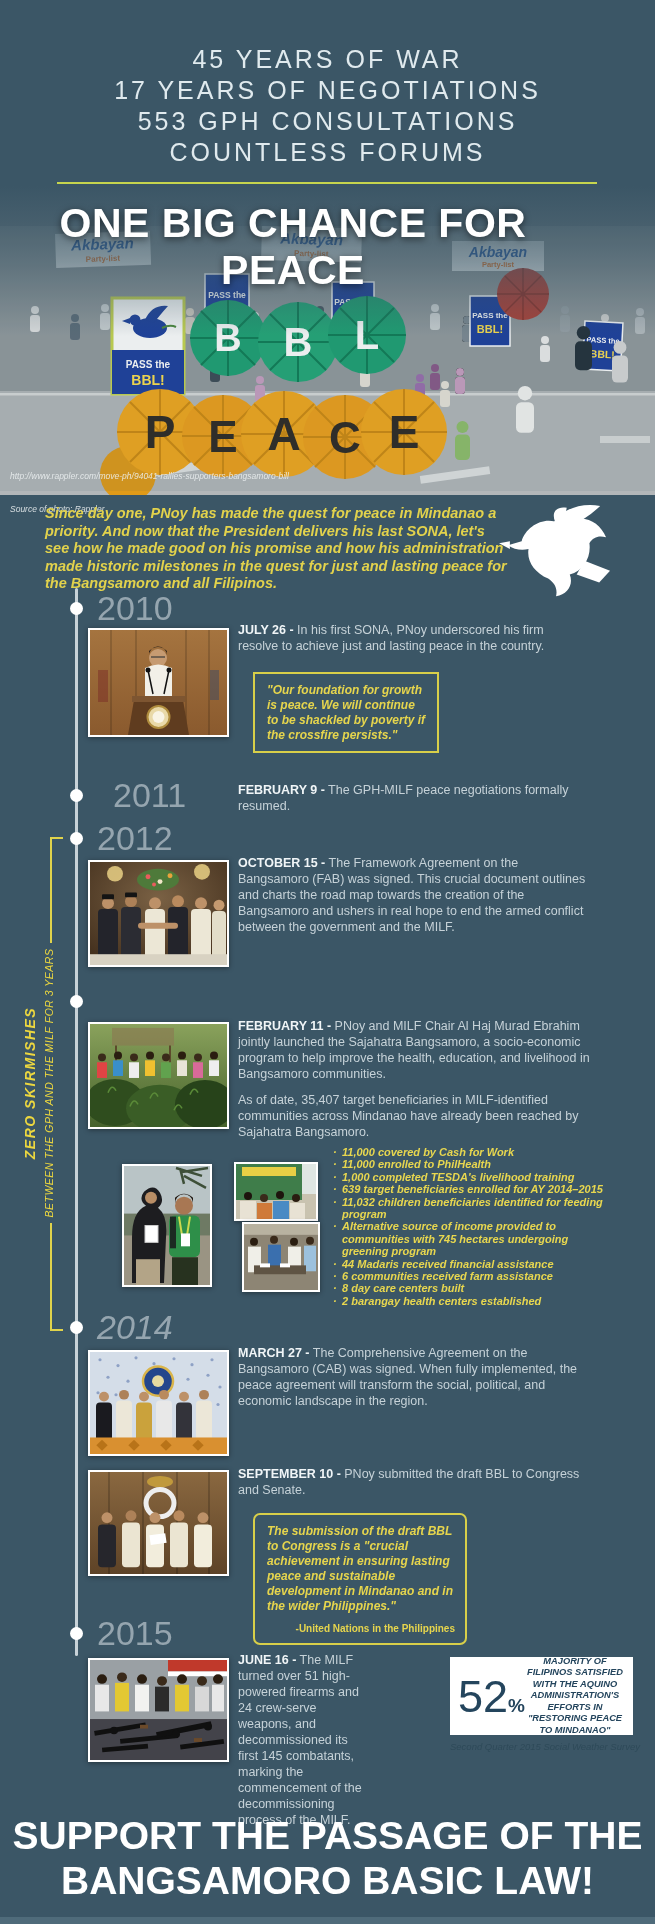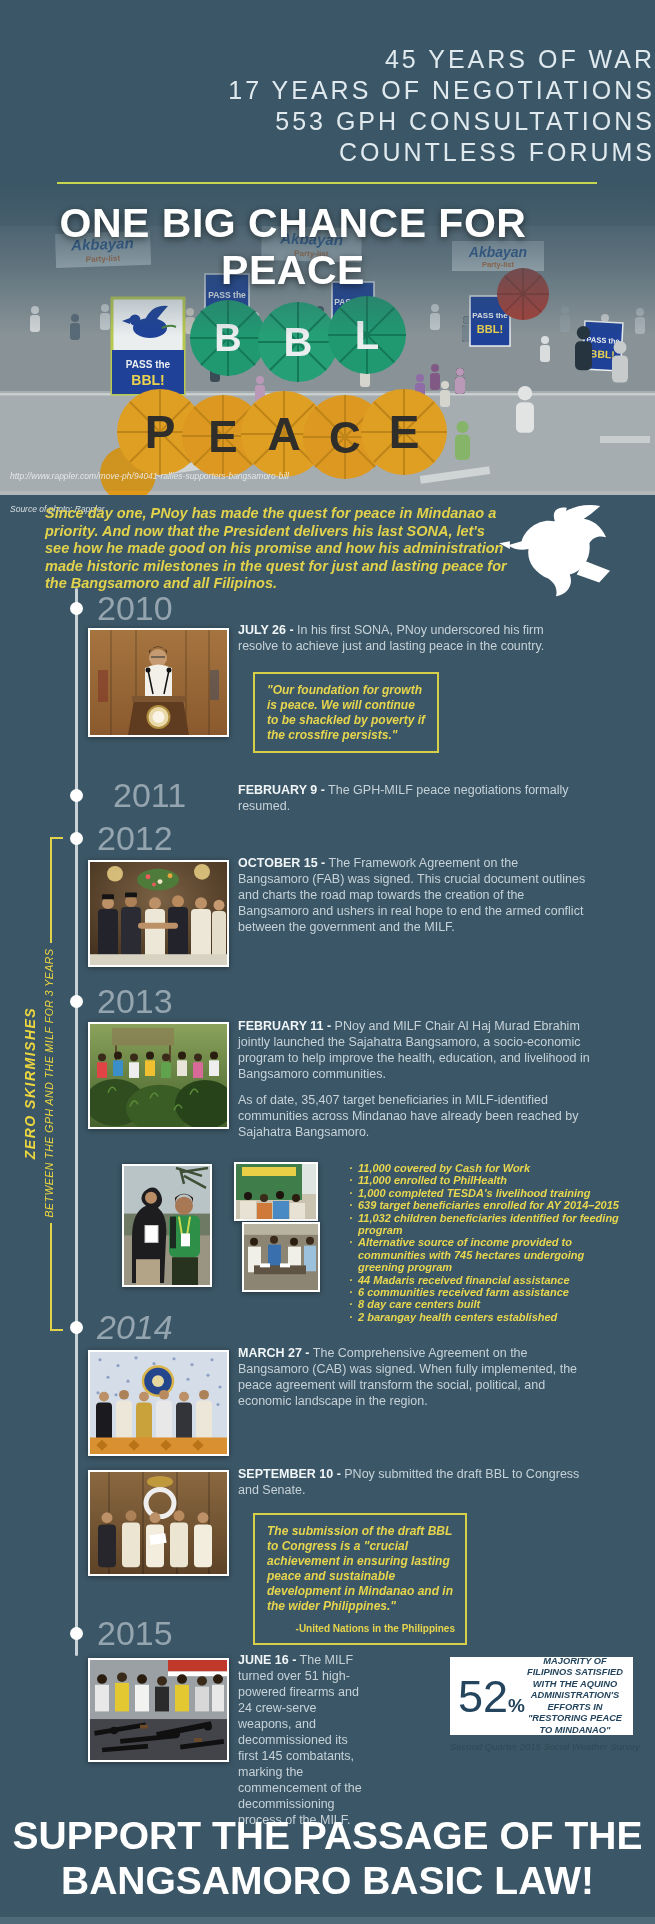--- a/index.html
+++ b/index.html
@@ -1,20 +1,20 @@
 <!DOCTYPE html>
 <html><head>
 <meta charset="utf-8">
 <style>
   html,body{margin:0;padding:0;background:#22343f;}
   .page{position:relative;width:655px;height:1924px;margin:0 auto;background:#3b5666;
         font-family:"Liberation Sans",sans-serif;overflow:hidden;}
   .abs{position:absolute;}
   
-  .hdr{left:0;top:44px;width:655px;text-align:right;color:#e0eaee;
+  .hdr{left:0;top:44px;width:655px;text-align:center;color:#e0eaee;
        font-size:25px;line-height:31px;letter-spacing:3px;font-weight:400;}
   .divider{left:57px;top:182px;width:540px;height:2px;background:#c6d54e;}
   
   .hero{left:0;top:186px;width:655px;height:309px;}
   .hero-title{left:0;top:14px;width:586px;text-align:center;color:#ffffff;
               font-size:41px;font-weight:800;letter-spacing:.5px;
               text-shadow:0 2px 7px rgba(0,0,0,.55);}
   .credit{left:10px;color:#eef2f3;opacity:.85;font-size:8.5px;font-style:italic;line-height:11px;}
   
   .intro{left:45px;top:505px;width:468px;color:#e2d24c;font-size:14.5px;
@@ -34,21 +34,21 @@
   
   .photo{border:2px solid #ffffff;box-shadow:0 1px 5px rgba(0,0,0,.4);background:#6a6a6a;}
   .photo svg{display:block;}
   
   .ev{color:#c6d2d8;font-size:12.5px;line-height:16px;}
   .ev b{color:#f0f5f7;}
   .qbox{border:2px solid #d8cf49;color:#e6d54d;font-style:italic;font-weight:700;
         font-size:12px;line-height:15px;padding:9px 10px 8px 12px;}
   .qattr{margin-top:8px;font-size:10px;font-style:normal;text-align:right;line-height:13px;}
   
-  .bullets{left:333px;top:1146px;width:272px;margin:16px;padding:0;list-style:none;
+  .bullets{left:333px;top:1146px;width:272px;margin:0;padding:0;list-style:none;
            color:#e8d74f;font-size:11px;font-style:italic;font-weight:700;line-height:12.4px;}
   .bullets li{position:relative;padding-left:9px;margin:0;}
   .bullets li::before{content:"·";position:absolute;left:0;top:0;font-weight:800;}
   
   .statbox{left:450px;top:1657px;width:183px;height:78px;background:#ffffff;
            display:flex;align-items:center;justify-content:space-between;padding:0 8px;box-sizing:border-box;}
   .statval{color:#24455d;font-size:45px;font-weight:400;line-height:45px;}
   .statunit{color:#24455d;font-size:19px;font-weight:800;}
   .stattext{width:102px;color:#24455d;font-size:9.3px;font-weight:800;font-style:italic;
             text-align:center;line-height:11.4px;}
@@ -264,21 +264,20 @@
   <div class="abs tdot" style="top:602px;"></div>
   <div class="abs tdot" style="top:789px;"></div>
   <div class="abs tdot" style="top:832px;"></div>
   <div class="abs tdot" style="top:995px;"></div>
   <div class="abs tdot" style="top:1321px;"></div>
   <div class="abs tdot" style="top:1627px;"></div>
 
   <div class="abs year" style="top:588px;">2010</div>
   <div class="abs year" style="top:775px;margin-left:16px;">2011</div>
   <div class="abs year" style="top:818px;">2012</div>
-  <div class="abs year" style="top:981px;">2013</div>
   <div class="abs year" style="top:1307px;font-style:italic;">2014</div>
   <div class="abs year" style="top:1613px;">2015</div>
 
   <div class="abs photo" style="left:88px;top:628px;width:137px;height:105px;">
     <svg width="137" height="105" viewBox="0 0 137 105" preserveAspectRatio="none">
       <defs>
           <linearGradient id="wood" x1="0" y1="0" x2="0" y2="1">
         <stop offset="0" stop-color="#a5743f"></stop>
             <stop offset="1" stop-color="#8a5a2e"></stop>
           </linearGradient>
@@ -553,21 +552,21 @@
           <circle cx="89" cy="45" r="5.5" fill="#b98a5e"></circle>
         <rect x="104" y="54" width="18" height="44" rx="4" fill="#f2eddc"></rect>
           <circle cx="113" cy="47" r="5.5" fill="#bd9168"></circle>
       </g>
       <rect x="60" y="64" width="16" height="10" fill="#ffffff" transform="rotate(-8 68 69)"></rect>
     </svg>
   </div>
   <div class="abs ev" style="left:238px;top:1466px;width:345px;">
     <b>SEPTEMBER 10 -</b><span> PNoy submitted the draft BBL to Congress and Senate.</span>
   </div>
-  <div class="abs qbox" style="left:253px;top:1513px;width:214px;box-sizing:border-box;">
+  <div class="abs qbox" style="left:253px;top:1513px;width:214px;box-sizing:border-box;border-radius:7px;">
     <div><span>The submission of the draft BBL to Congress is a "</span><b>crucial achievement</b><span> in ensuring lasting peace and sustainable development in Mindanao and in the wider Philippines."</span></div>
     <div class="qattr">-United Nations in the Philippines</div>
   </div>
 
   <div class="abs photo" style="left:88px;top:1658px;width:137px;height:100px;">
     <svg width="137" height="100" viewBox="0 0 137 105" preserveAspectRatio="none">
       <rect width="137" height="105" fill="#9aa0a4"></rect>
       <rect x="78" y="0" width="59" height="12" fill="#c0392b"></rect>
       <rect x="78" y="12" width="59" height="5" fill="#ffffff"></rect>
       <g>

